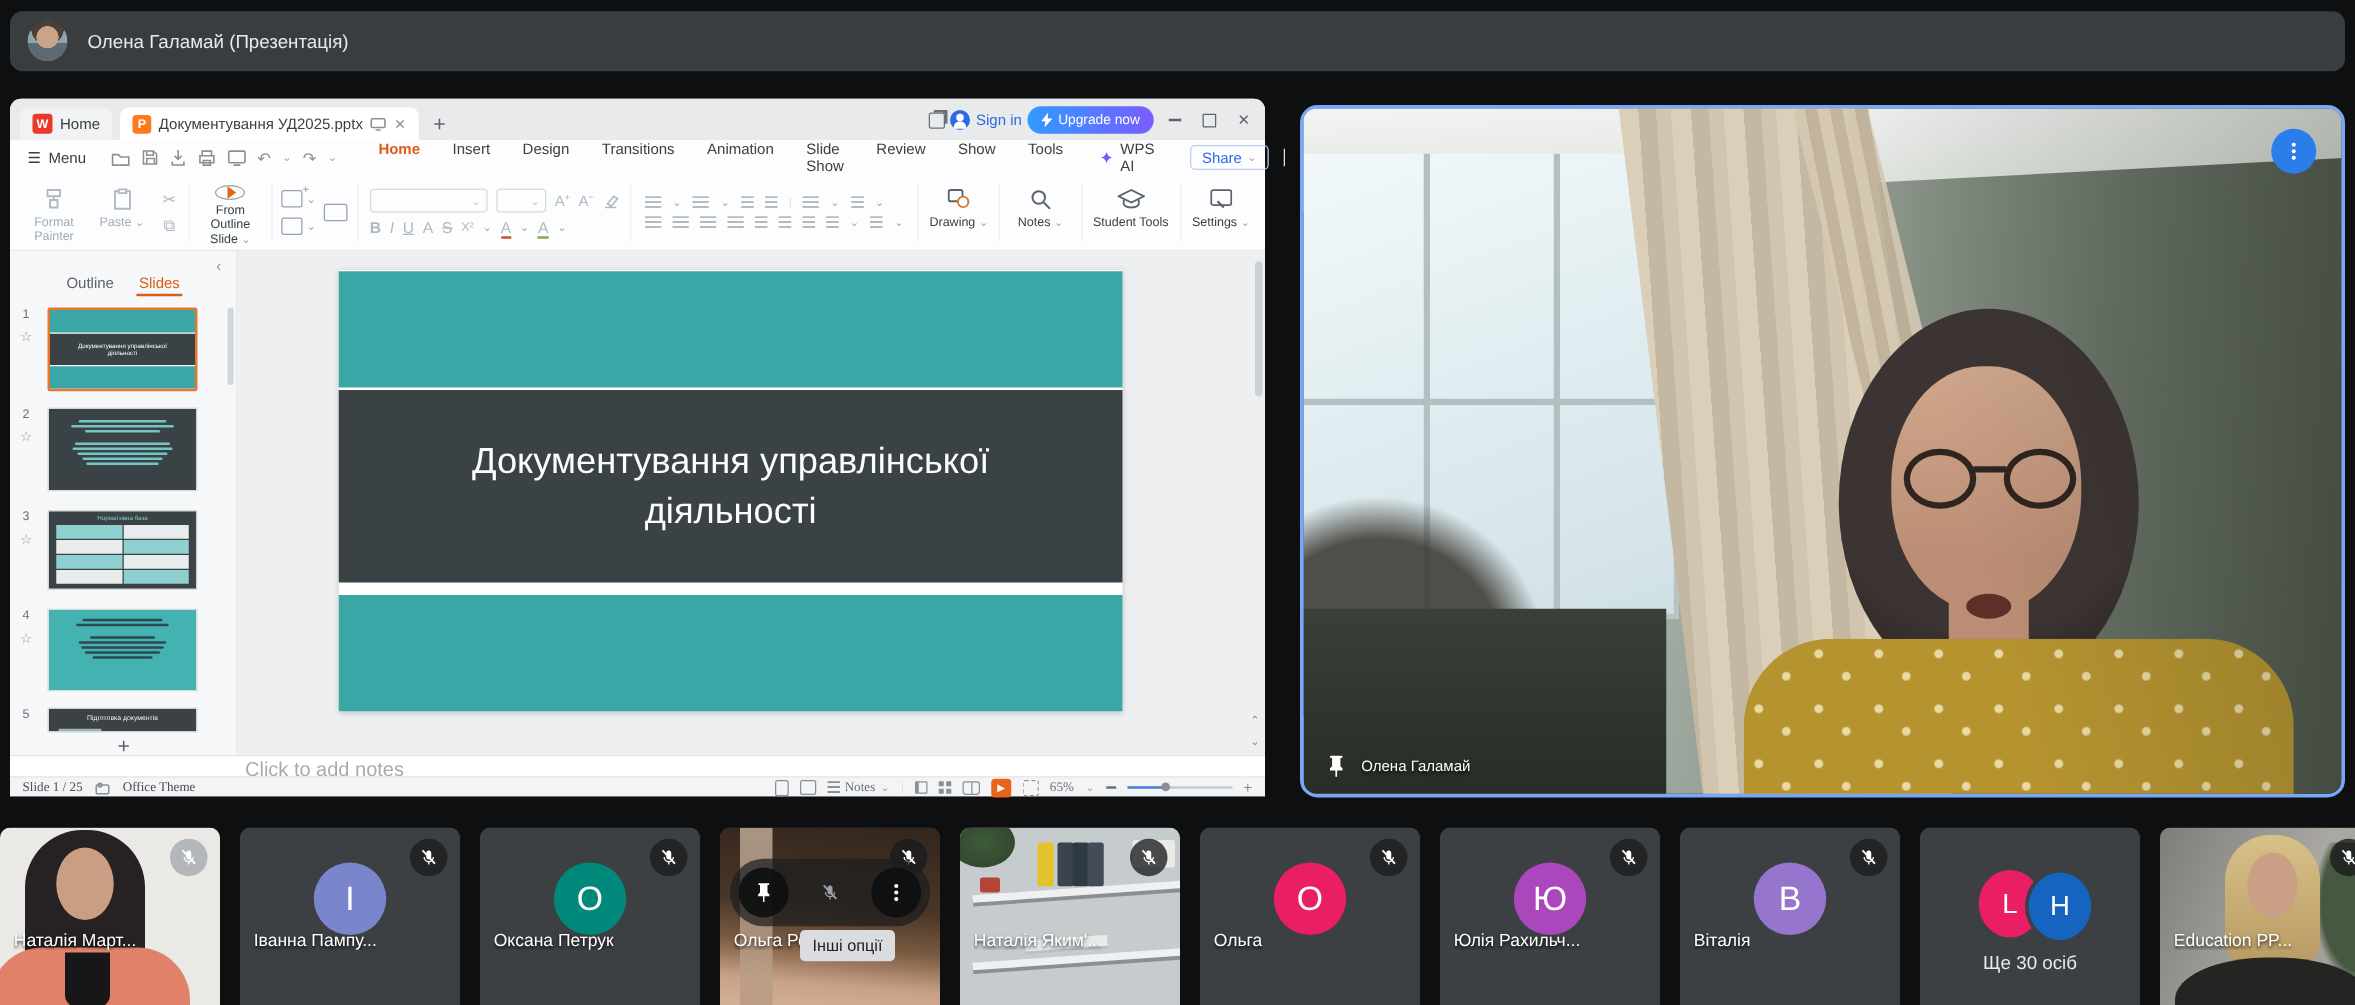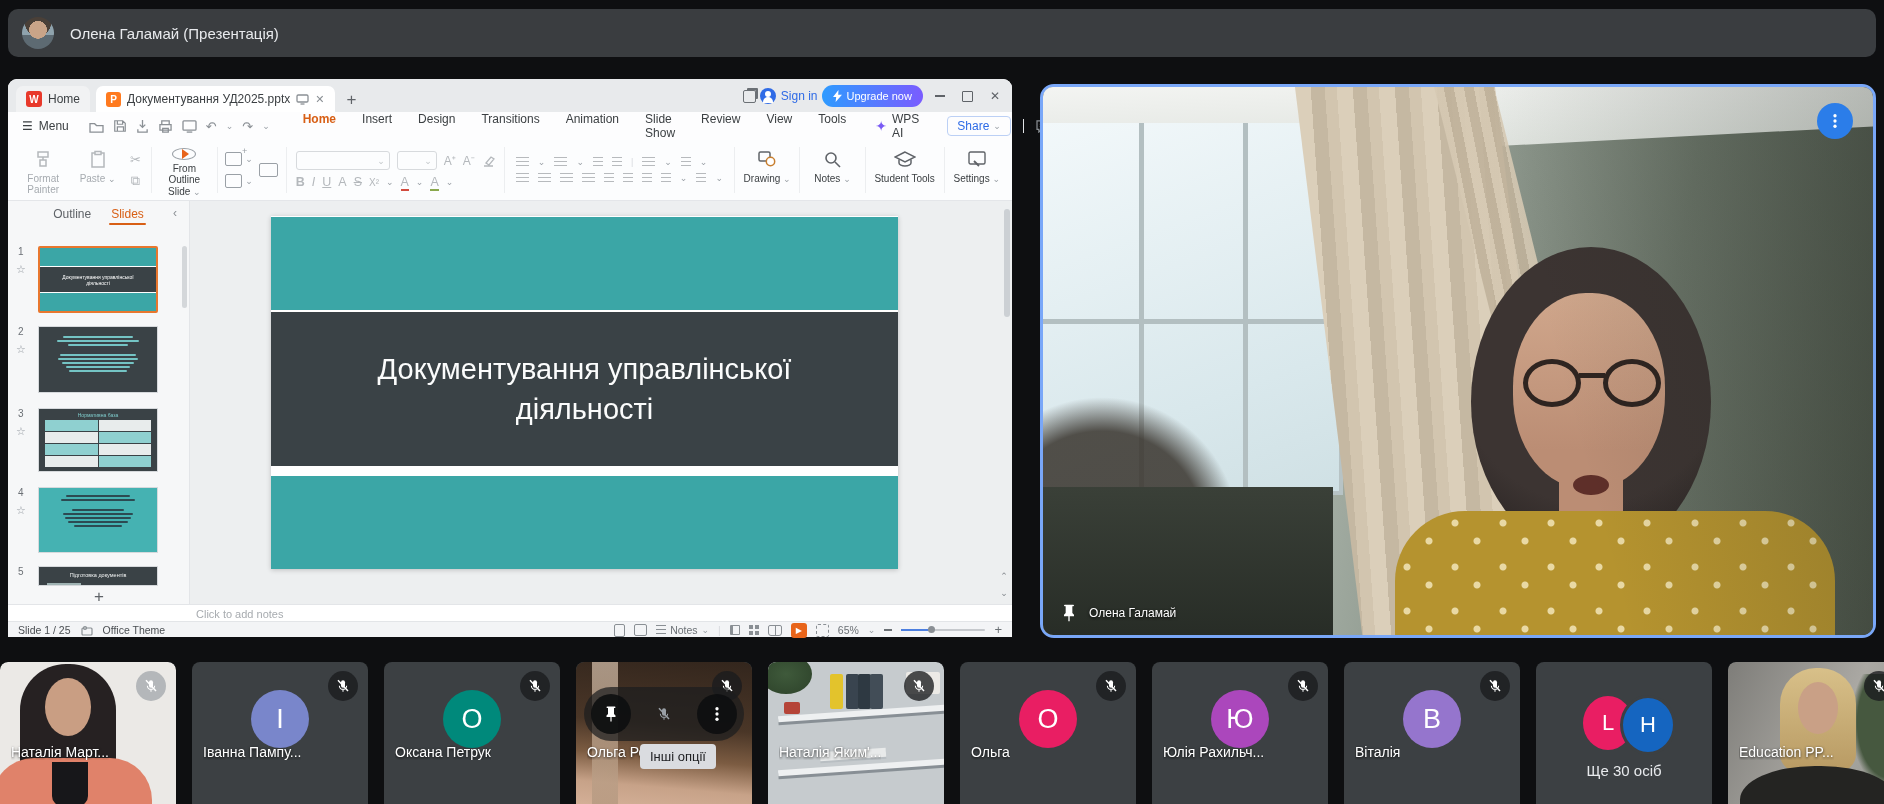--- a/index.html
+++ b/index.html
@@ -69,21 +69,21 @@
   .ubar{position:relative;}
   .ubar:after{content:"";position:absolute;left:0;right:0;bottom:-2px;height:2.5px;}
   .ubar.red:after{background:#d24b3e;}
   .ubar.grn:after{background:#8aa84d;}
   .bars{width:13px;height:10px;background:repeating-linear-gradient(#b7babd 0 1.5px,transparent 1.5px 4px);}
   .bars.s{width:10px;}
   .pargrp{display:flex;flex-direction:column;justify-content:center;gap:6px;padding:0 6px;}
   .pg-row{display:flex;align-items:center;gap:9px;color:#b4b8bc;font-size:9px;}
   
   .panel{position:absolute;left:0;top:122px;width:182px;height:403px;background:#f6f7f8;border-right:1px solid #e3e5e8;box-sizing:border-box;}
-  .ptabs{position:absolute;left:0;top:0;width:100%;height:26px;display:flex;align-items:center;justify-content:center;gap:20px;font-size:12px;color:#5f6368;}
+  .ptabs{position:absolute;left:0;top:12px;width:100%;height:26px;display:flex;align-items:center;justify-content:center;gap:20px;font-size:12px;color:#5f6368;}
   .ptab.active{color:#d85f15;position:relative;}
   .ptab.active:after{content:"";position:absolute;left:-2px;right:-2px;bottom:-4px;height:2.5px;background:#d85f15;border-radius:2px;}
   .pcollapse{position:absolute;right:12px;top:5px;color:#8b9095;font-size:12px;}
   .thumbwrap{position:absolute;left:30px;width:122px;}
   .tnum{position:absolute;left:10px;width:16px;text-align:left;font-size:10px;color:#6b7075;}
   .tstar{position:absolute;left:8px;font-size:11px;color:#9aa0a6;}
   .thumb{position:absolute;left:0;top:0;width:120px;height:65px;background:#fff;border:1px solid #d6d9dc;overflow:hidden;box-sizing:border-box;}
   .thumb.sel{border:2px solid #e8772e;border-radius:2px;}
   .tt-band{height:18px;background:#3ba6a6;}
   .tt-dark{height:25px;background:#3a4246;margin:1px 0;display:flex;align-items:center;justify-content:center;}
@@ -107,22 +107,22 @@
   .slide{position:absolute;left:81px;top:15px;width:627px;height:353px;background:#fff;box-shadow:0 1px 5px rgba(0,0,0,.2);}
   .band{position:absolute;left:0;width:100%;background:#3ba6a6;}
   .band.b1{top:1px;height:93px;}
   .band.b3{top:260px;height:93px;}
   .dband{position:absolute;left:0;top:96px;width:100%;height:154px;background:#3a4246;display:flex;align-items:center;justify-content:center;}
   .slide-title{color:#fbfcfc;font-size:29px;line-height:40px;text-align:center;padding:0 70px;font-weight:400;}
   .sascroll{position:absolute;right:2px;top:8px;width:6px;height:108px;border-radius:3px;background:#ccd0d4;}
   .sanav{position:absolute;right:1px;bottom:6px;display:flex;flex-direction:column;gap:7px;color:#82878c;font-size:9px;align-items:center;width:14px;}
   
   .notes{position:absolute;left:0;top:525px;width:100%;height:17px;background:#fff;border-top:1px solid #e3e5e8;box-sizing:border-box;}
-  .notes span{position:absolute;left:188px;top:3px;font-size:11px;color:#a7abaf;}
-  .statusbar{position:absolute;left:0;top:542px;width:100%;height:16px;background:#f3f4f6;border-top:1px solid #e3e5e8;box-sizing:border-box;font-size:10.5px;color:#4a4e52;}
+  .notes span{position:absolute;left:188px;top:3px;font-size:16px;color:#a7abaf;}
+  .statusbar{position:absolute;left:0;top:542px;width:100%;height:16px;background:#f3f4f6;border-top:1px solid #e3e5e8;box-sizing:border-box;font-size:10.5px;color:#4a4e52;font-family:Liberation Serif, serif;}
   .sb-left{position:absolute;left:10px;top:1px;display:flex;align-items:center;gap:10px;height:14px;}
   .sb-right{position:absolute;right:10px;top:1px;display:flex;align-items:center;gap:9px;height:14px;color:#6b7075;}
   .sb-ic{width:9px;height:11px;border:1.2px solid #8a8f94;border-radius:2px;}
   .sb-ic2{width:11px;height:10px;border:1.2px solid #8a8f94;border-radius:2px;position:relative;}
   .vw-norm{width:10px;height:10px;border:1.2px solid #8a8f94;border-radius:1px;box-sizing:border-box;border-left-width:3.5px;}
   .vw-grid{width:10px;height:10px;background:
      linear-gradient(#8a8f94,#8a8f94) 0 0/4px 4px no-repeat,
      linear-gradient(#8a8f94,#8a8f94) 6px 0/4px 4px no-repeat,
      linear-gradient(#8a8f94,#8a8f94) 0 6px/4px 4px no-repeat,
      linear-gradient(#8a8f94,#8a8f94) 6px 6px/4px 4px no-repeat;}
@@ -286,21 +286,21 @@
     </div>
     <div class="sep"></div>
     <div class="ribbon-tabs">
         <div class="rtab active">Home</div>
         <div class="rtab">Insert</div>
         <div class="rtab">Design</div>
         <div class="rtab">Transitions</div>
         <div class="rtab">Animation</div>
         <div class="rtab">Slide Show</div>
         <div class="rtab">Review</div>
-        <div class="rtab">View</div>
+        <div class="rtab">Show</div>
         <div class="rtab">Tools</div>
       </div>
     <div class="sep"></div>
     <div class="wpsai">
       <span class="ai-star">✦</span>
       <span>WPS AI</span>
     </div>
     <svg width="14" height="14" viewBox="0 0 14 14" style="margin-left:14px">
         <circle cx="6" cy="6" r="4.3" fill="none" stroke="#6b7075" stroke-width="1.4"></circle>
         <path d="M9.5 9.5L13 13" stroke="#6b7075" stroke-width="1.4"></path>

